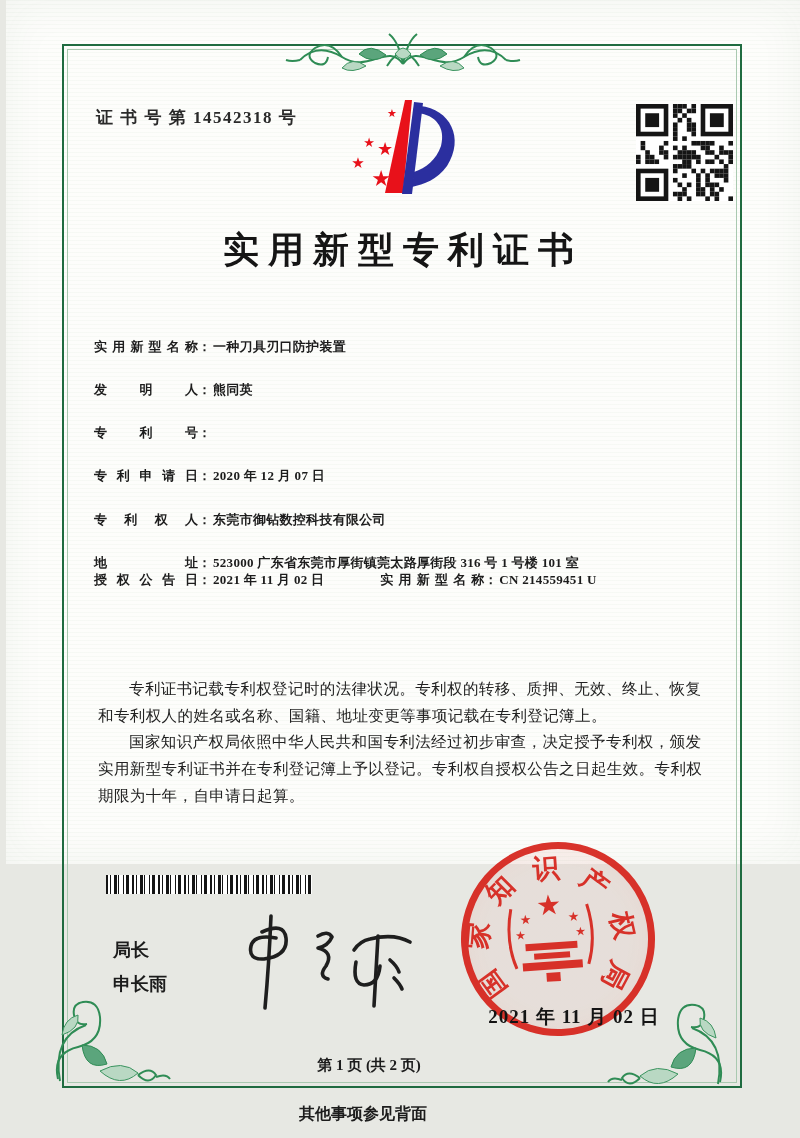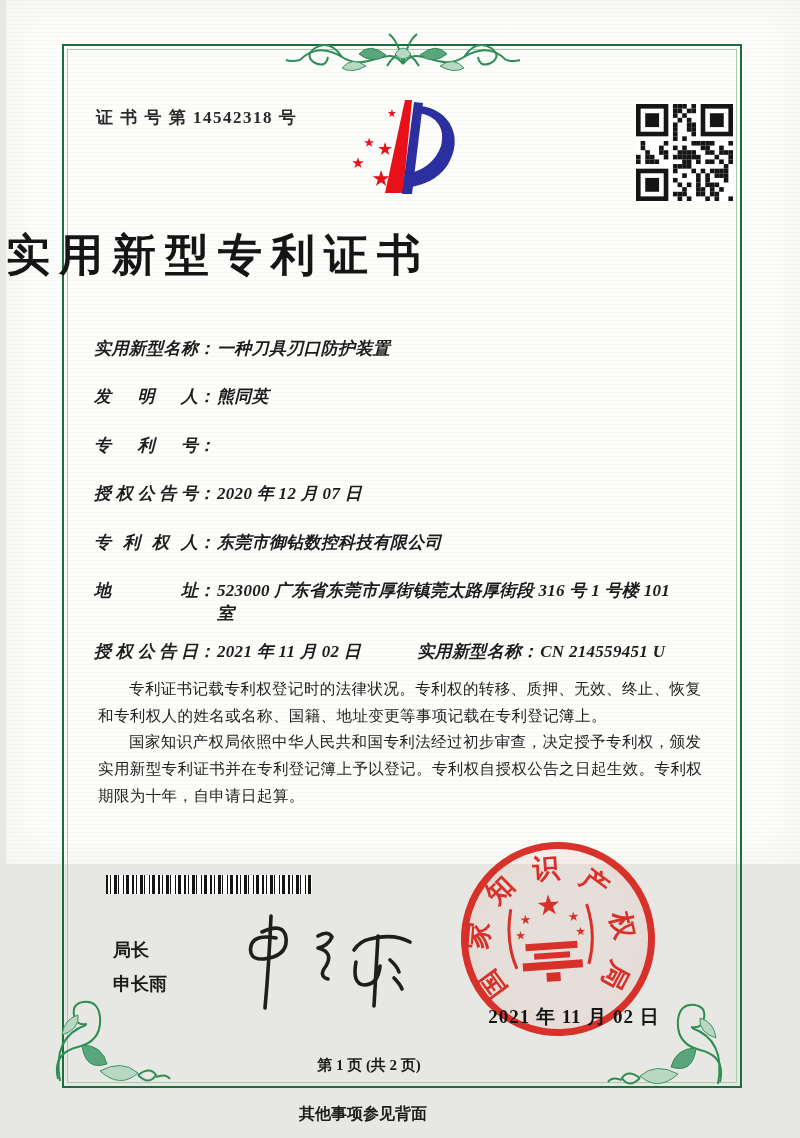--- a/index.html
+++ b/index.html
@@ -23,27 +23,27 @@
   }
   .frame-inner{
     position:absolute;left:3px;top:3px;right:3px;bottom:3px;
     border:1.5px solid #a9c9b0;
   }
   .abs{position:absolute;}
   .cert-no{
     left:90px;top:106px;font-size:17px;letter-spacing:1.5px;font-weight:600;color:#2a2a2a;
   }
   .title{
-    left:0;top:226px;width:794px;
-    font-size:44px;font-weight:800;letter-spacing:9px;color:#151515;font-family:Liberation Serif, serif;
-  }
-  
-  .fields{left:88px;top:338px;width:596px;font-size:17px;font-weight:600;font-style:italic;}
+    left:0;top:226px;width:794px;text-align:center;
+    font-size:36px;font-weight:800;letter-spacing:9px;color:#151515;font-family:Liberation Serif, serif;
+  }
+  
+  .fields{left:88px;top:338px;width:596px;font-size:13px;font-weight:600;}
   .field-row{display:flex;align-items:flex-start;margin-bottom:26px;line-height:1.32;}
-  .field-row.tight{margin-bottom:16px;}
+  .field-row.tight{margin-bottom:0;}
   .f-label{
     display:inline-block;width:104px;flex:0 0 104px;
     text-align:justify;text-align-last:justify;color:#1d1d1d;
   }
   .f-colon{flex:0 0 auto;padding-right:2px;}
   .f-value{flex:1 1 auto;letter-spacing:0.3px;}
   .pair{display:flex;}
   .pair2{margin-left:56px;}
   
   .paras{left:92px;top:676px;width:618px;font-size:15.5px;line-height:1.72;
@@ -284,21 +284,21 @@
     <div class="field-row">
       <span class="f-label">发明人</span>
         <span class="f-colon">：</span>
       <span class="f-value">熊同英</span>
     </div>
     <div class="field-row">
       <span class="f-label">专利号</span>
         <span class="f-colon">：</span>
     </div>
     <div class="field-row">
-      <span class="f-label">授权公告号</span>
+      <span class="f-label">专利申请日</span>
         <span class="f-colon">：</span>
       <span class="f-value">2020 年 12 月 07 日</span>
     </div>
     <div class="field-row">
       <span class="f-label">专利权人</span>
         <span class="f-colon">：</span>
       <span class="f-value">东莞市御钻数控科技有限公司</span>
     </div>
     <div class="field-row tight">
       <span class="f-label">地址</span>

